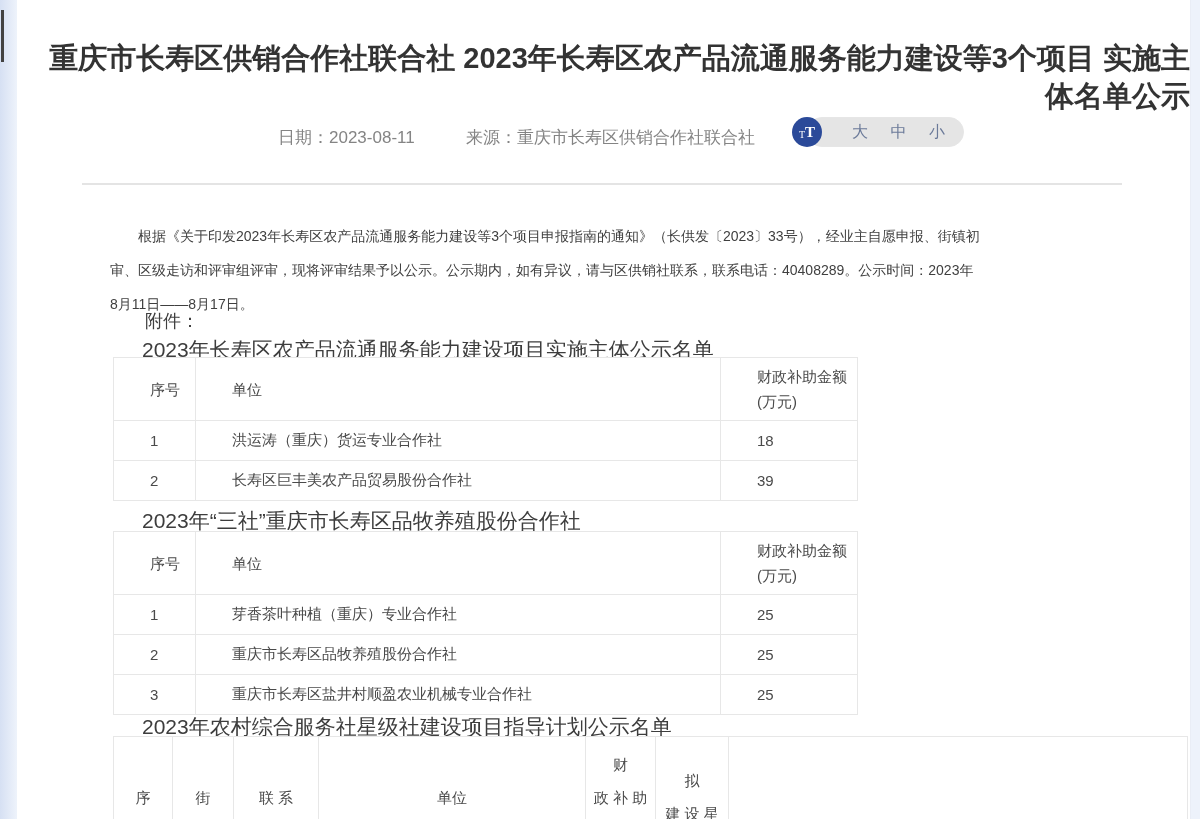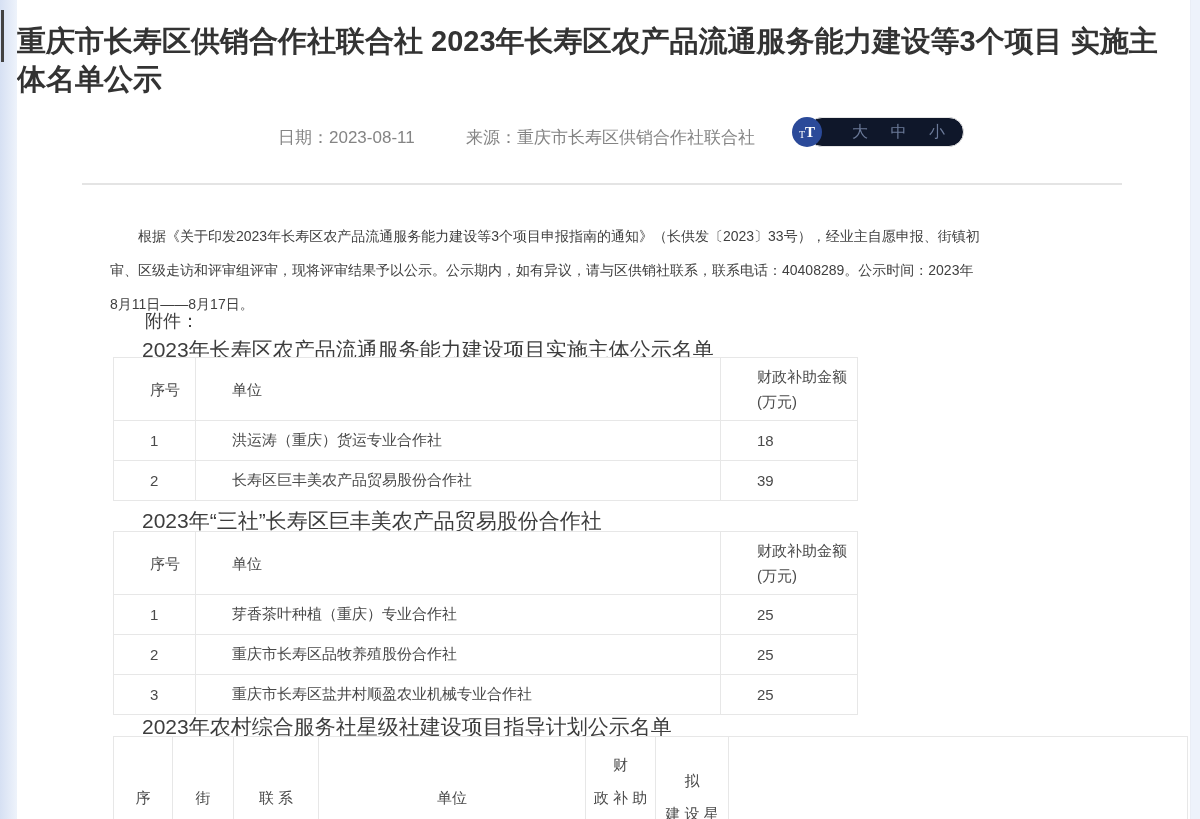--- a/index.html
+++ b/index.html
@@ -9,32 +9,32 @@
     font-family:"Liberation Sans","DejaVu Sans",sans-serif;
   }
   .edge-mark{position:absolute;left:1px;top:10px;width:3px;height:52px;background:#424242;}
   .left-strip{position:absolute;left:0;top:0;width:17px;height:819px;
     background:linear-gradient(to right,#d6e0f3,#eef3fb);}
   .content{
     position:absolute;left:17px;top:0;width:1173px;height:819px;background:#ffffff;
     border-right:1px solid #e9edf6;overflow:hidden;
   }
   .page-title{
-    margin:0;padding-top:22px;text-align:left;
+    margin:0;padding-top:39px;text-align:right;
     font-size:29px;font-weight:bold;color:#333333;line-height:38px;
     white-space:pre-line;
   }
   .meta{position:absolute;left:0;top:0;width:100%;height:0;}
   .meta span.mtext{position:absolute;top:126px;font-size:17px;color:#848484;white-space:nowrap;}
   .meta-date{left:261px;}
   .meta-source{left:449px;}
   .fontsize{position:absolute;left:775px;top:117px;height:30px;}
   .fontsize .pill{
     margin-left:15px;height:28px;line-height:28px;display:inline-block;
-    border:1px solid #e6e6e6;border-radius:15px;background:#0f172a;
+    border:1px solid #e6e6e6;border-radius:15px;background:#e5e5e5;
     padding:0 18px 0 26px;white-space:nowrap;
   }
   .fontsize .pill a{
     font-size:16px;color:#6b7a99;text-decoration:none;margin-left:18px;cursor:pointer;
   }
   .fontsize .circle{
     position:absolute;left:0;top:0;width:30px;height:30px;border-radius:50%;
     background:#2b4a99;color:#ffffff;text-align:center;line-height:30px;cursor:pointer;
     font-family:"Liberation Serif","DejaVu Serif",serif;
   }
@@ -118,21 +118,21 @@
       <td>18</td>
     </tr>
     <tr class="row">
       <td>2</td>
       <td>长寿区巨丰美农产品贸易股份合作社</td>
       <td>39</td>
     </tr>
   </tbody>
     </table>
 
-  <div class="caption cap2">2023年“三社”长寿区巨丰美农产品贸易股份合作社</div>
+  <div class="caption cap2">2023年“三社”重庆市长寿区品牧养殖股份合作社</div>
 
   <table class="grid t2">
     <colgroup>
         <col style="width:82px">
         <col style="width:525px">
         <col style="width:137px">
       </colgroup>
     <tbody>
         <tr class="hdr">
       <td>序号</td>

